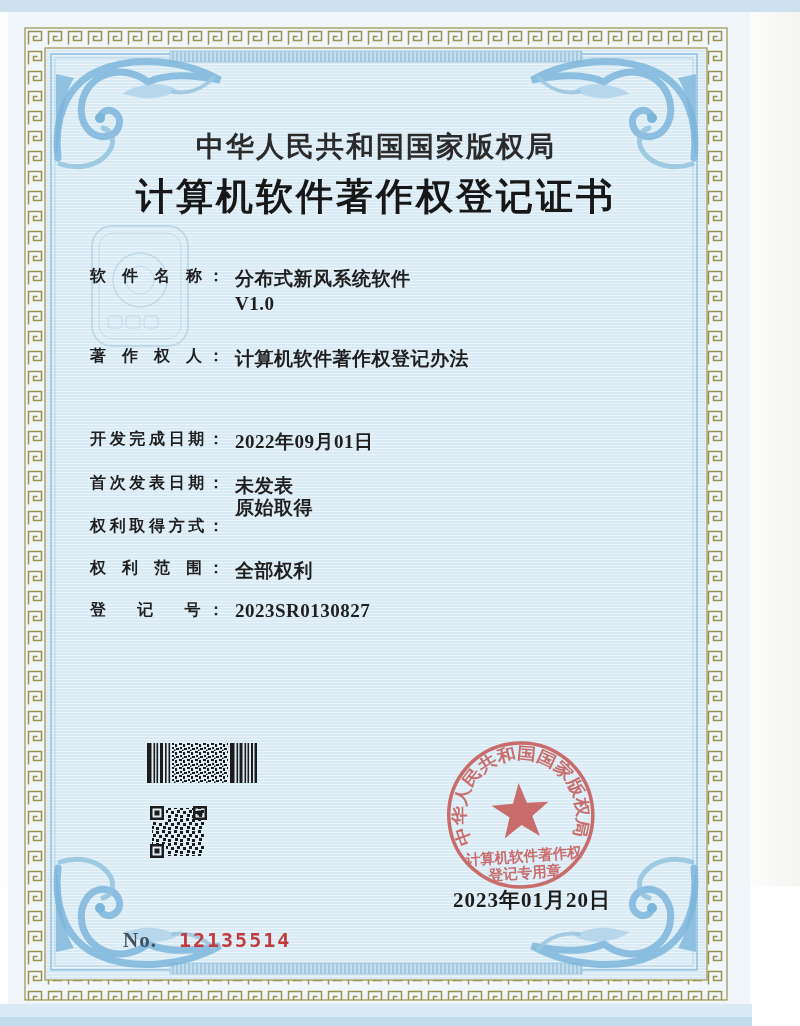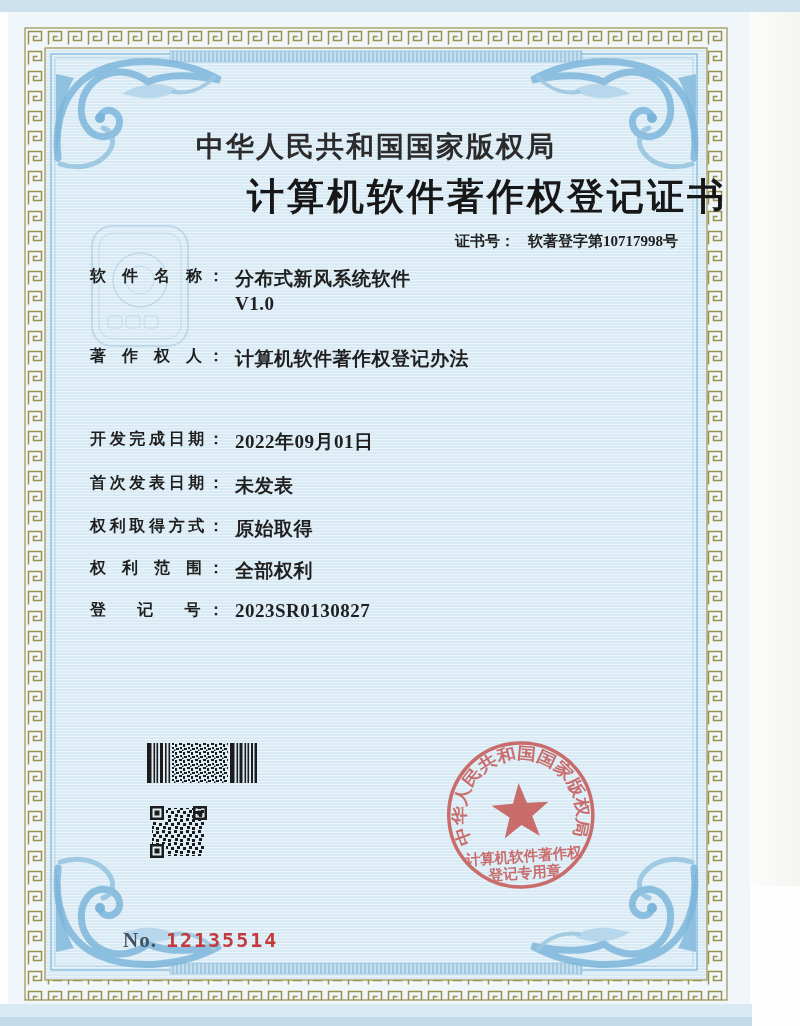--- a/index.html
+++ b/index.html
@@ -14,27 +14,27 @@
   .edge-bottom{position:absolute;left:0;top:1004px;width:752px;height:22px;background:linear-gradient(180deg,#d9eaf4 0 60%,#c3dcec 60% 100%);}
   .tint{
     position:absolute;left:46px;top:49px;width:660px;height:930px;
     background-color:#d8eaf4;
     background-image:repeating-linear-gradient(180deg,rgba(255,255,255,.45) 0 1px,rgba(216,234,244,0) 1px 3px);
   }
   svg.decor{position:absolute;left:0;top:0;width:800px;height:1026px;}
   .content{position:absolute;left:0;top:0;width:800px;height:1026px;font-weight:700;color:#1f1f1f;}
   .content div{position:absolute;}
   .authority{left:25px;top:128px;width:702px;text-align:center;font-size:28px;letter-spacing:2px;color:#2b2b2b;}
-  .cert-title{left:25px;top:172px;width:702px;text-align:right;font-size:37px;letter-spacing:3px;color:#171717;}
+  .cert-title{left:25px;top:172px;width:702px;text-align:center;font-size:37px;letter-spacing:3px;color:#171717;}
   .certno{left:455px;top:232px;font-size:15px;display:flex;gap:13px;white-space:nowrap;}
   .row .lab{position:absolute;left:90px;width:134px;font-size:16px;text-align:justify;text-align-last:justify;white-space:normal;}
   .row .val{position:absolute;left:235px;font-size:19px;white-space:nowrap;letter-spacing:.5px;}
   .stmt{font-size:18.5px;letter-spacing:1px;white-space:nowrap;}
   .issue-date{left:453px;top:886px;font-size:21px;letter-spacing:1px;color:#1c1c1c;}
-  .serial{left:123px;top:884px;font-size:21px;display:flex;gap:9px;align-items:baseline;}
+  .serial{left:123px;top:884px;font-size:21px;display:flex;gap:22px;align-items:baseline;}
   .serial .pfx{color:#415265;letter-spacing:1px;}
   .serial .num{color:#c23a3c;font-family:"DejaVu Sans Mono","Liberation Mono",monospace;font-size:20px;letter-spacing:2px;font-weight:700;margin-top:44px;}
   svg.barcode{position:absolute;left:147px;top:743px;}
   svg.qr{position:absolute;left:150px;top:806px;}
   svg.seal{position:absolute;left:436px;top:733px;transform:rotate(-4deg);font-family:"Liberation Sans","DejaVu Sans",sans-serif;}
 </style>
 </head>
 <body>
 
 <div class="scan">
@@ -107,56 +107,53 @@
       <rect x="108" y="316" width="14" height="12" rx="3" fill="none" stroke="#9cc2d8" stroke-width="1"></rect>
       <rect x="126" y="316" width="14" height="12" rx="3" fill="none" stroke="#9cc2d8" stroke-width="1"></rect>
       <rect x="144" y="316" width="14" height="12" rx="3" fill="none" stroke="#9cc2d8" stroke-width="1"></rect>
     </g>
   </svg>
 
   <div class="content">
     <div class="authority">中华人民共和国国家版权局</div>
     <div class="cert-title">计算机软件著作权登记证书</div>
 
-    <div class="certno">
-      <span>证书号：</span>
-      <span>软著登字第10717998号</span>
-    </div>
 
     <div class="row">
       <div class="lab" style="top:266px">软 件 名 称：</div>
       <div class="val" style="top:266px">分布式新风系统软件</div>
       <div class="val" style="top:293px">V1.0</div>
     </div>
     <div class="row">
       <div class="lab" style="top:346px">著 作 权 人：</div>
       <div class="val" style="top:346px">计算机软件著作权登记办法</div>
     </div>
     <div class="row">
       <div class="lab" style="top:429px">开发完成日期：</div>
       <div class="val" style="top:429px">2022年09月01日</div>
     </div>
     <div class="row">
       <div class="lab" style="top:473px">首次发表日期：</div>
       <div class="val" style="top:473px">未发表</div>
     </div>
     <div class="row">
       <div class="lab" style="top:516px">权利取得方式：</div>
-      <div class="val" style="top:516px">原始取得</div>
+      <div class="val" style="top:495px">原始取得</div>
     </div>
     <div class="row">
       <div class="lab" style="top:558px">权 利 范 围：</div>
       <div class="val" style="top:558px">全部权利</div>
     </div>
     <div class="row">
       <div class="lab" style="top:600px">登　记　号：</div>
       <div class="val" style="top:600px">2023SR0130827</div>
     </div>
 
 
+    <div class="issue-date">2023年01月20日</div>
 
     <div class="serial">
       <span class="pfx">No.</span>
       <span class="num">12135514</span>
     </div>
   </div>
 
   <svg class="barcode" width="110" height="40" viewBox="0 0 110 40">
     <rect x="0" y="0" width="4.5" height="40" fill="#1c1c1c"></rect>
     <rect x="6.5" y="0" width="1.6" height="40" fill="#1c1c1c"></rect>

